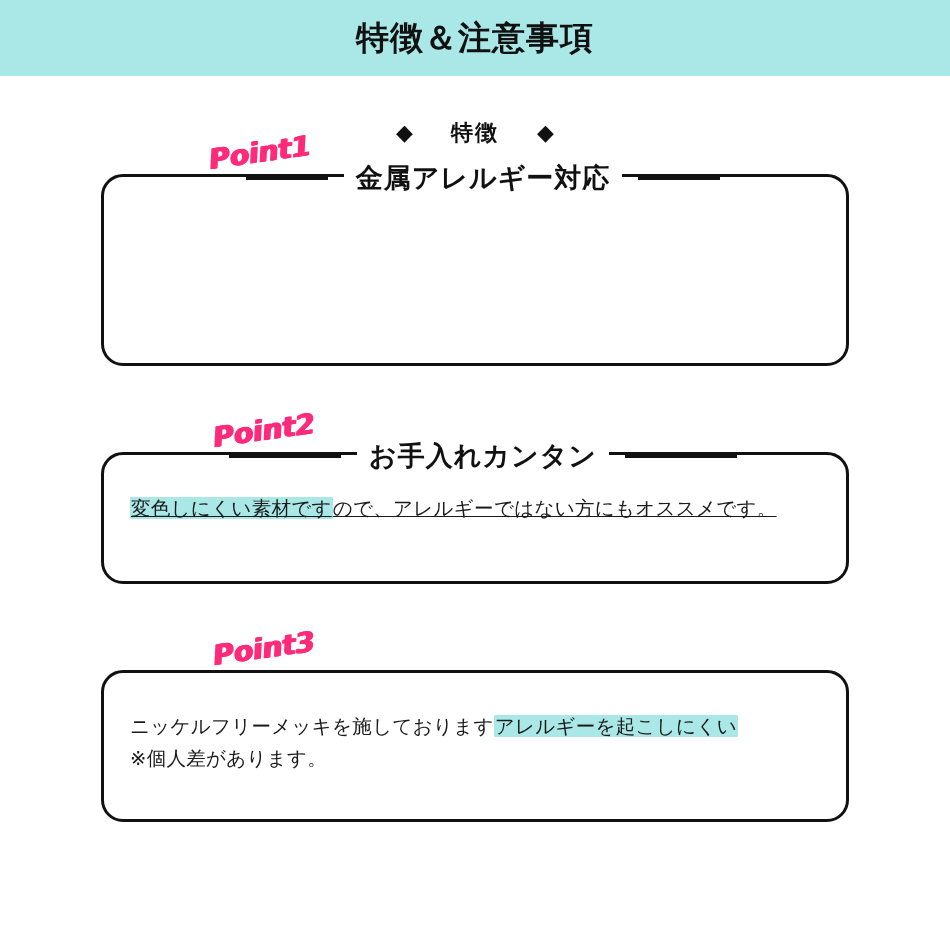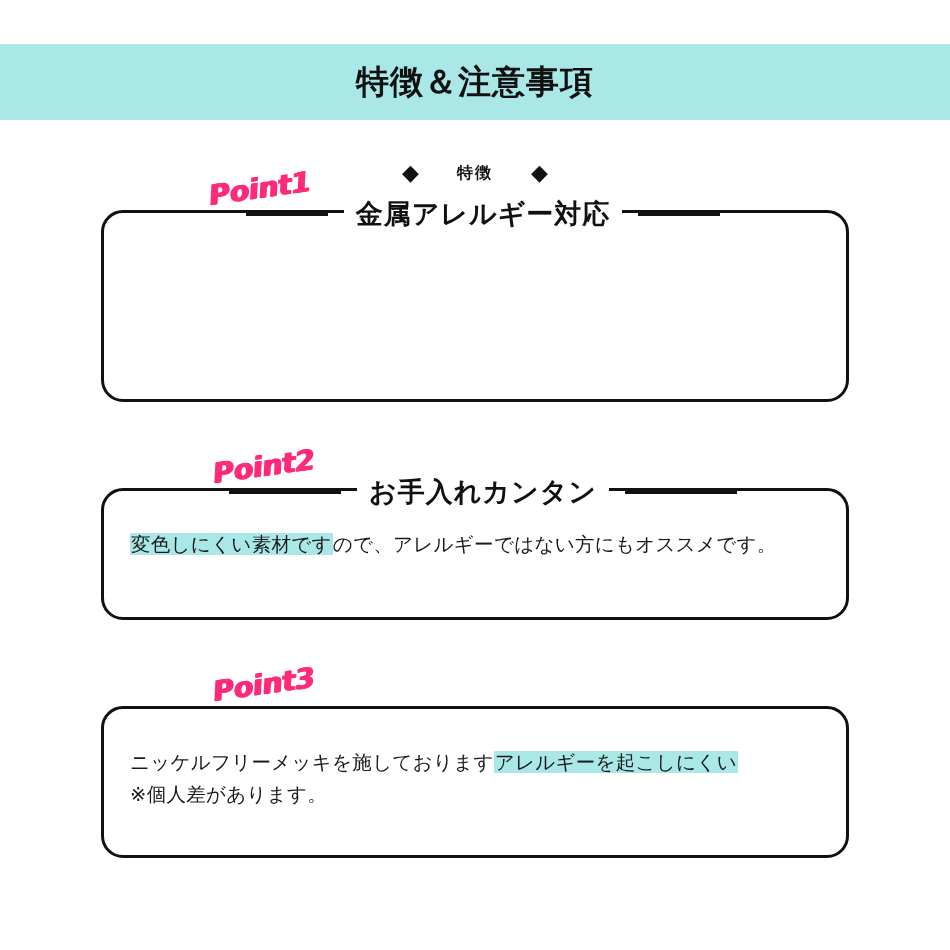--- a/index.html
+++ b/index.html
@@ -18,21 +18,20 @@
   }
 
   
   .header-banner {
     width: 950px;
     height: 76px;
     background: #aae8e8;
     display: flex;
     align-items: center;
     justify-content: center;
-    margin-top: 44px;
   }
   .header-title {
     font-size: 33px;
     font-weight: bold;
     letter-spacing: 1px;
     color: #111111;
     white-space: nowrap;
   }
 
   
@@ -42,21 +41,21 @@
     align-items: center;
     justify-content: center;
     gap: 38px;
   }
   .diamond {
     font-size: 22px;
     line-height: 1;
     color: #111111;
   }
   .section-heading-label {
-    font-size: 16px;
+    font-size: 22px;
     font-weight: bold;
     letter-spacing: 2px;
     color: #111111;
   }
 
   
   .points {
     margin-top: 26px;
     padding: 0 0 0 0;
   }
@@ -143,21 +142,21 @@
   .p3 .card-body { font-size: 19.5px; }
 
   .p1 .card-title-row .rule.left { width: 82px; }
   .p1 .card-title-row .rule.right { width: 82px; }
   .p2 .card-title-row .rule.left { width: 112px; }
   .p2 .card-title-row .rule.right { width: 112px; }
   .p3 .card-title-row .rule.left { width: 62px; }
   .p3 .card-title-row .rule.right { width: 62px; }
 
   .p1 .point-card { min-height: 192px; }
-  .p2 .point-card { min-height: 132px; }
+  .p2 .point-card { min-height: 132px; text-decoration: underline; }
   .p3 .point-card { min-height: 152px; }
 
   .p2 .point-badge { left: 112px; }
   .p3 .point-badge { left: 112px; }
 </style>
 </head>
 <body>
 
 <div class="header-banner">
   <div class="header-title">特徴＆注意事項</div>

